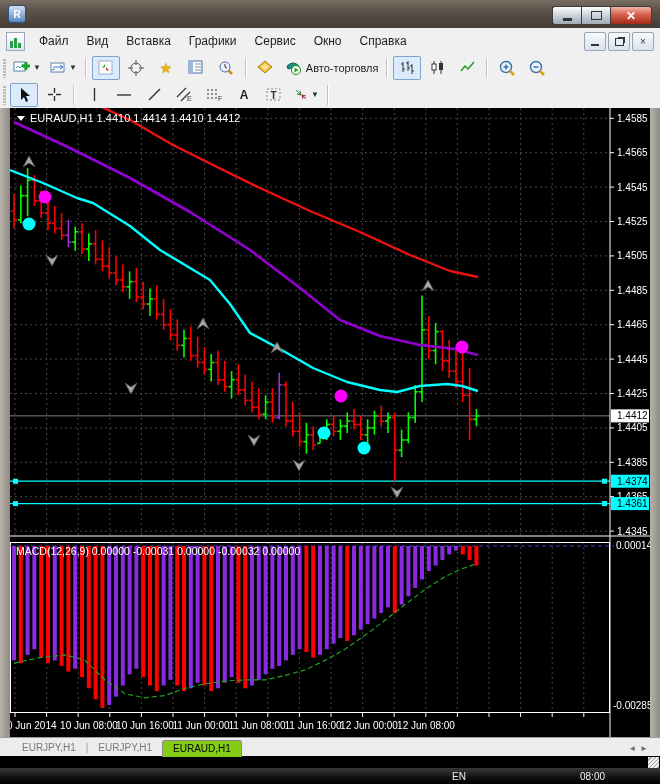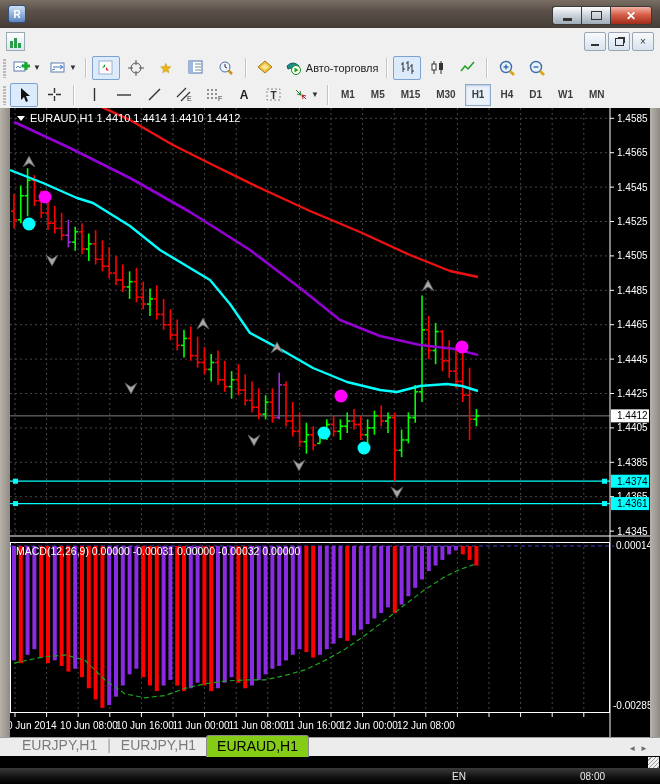--- a/index.html
+++ b/index.html
@@ -50,21 +50,21 @@
   .tfbtn.pressed{border:1px solid #8ea8c6;background:#e9f1fa;box-shadow:inset 0 1px 2px #b9c9dc;}
   .glyphA{font-weight:bold;font-size:12px;}
   
   #workspace{left:0;top:108px;width:660px;height:649px;background:#000;}
   #frame-left{left:0;top:108px;width:10px;height:648px;background:linear-gradient(90deg,#b7b3ab,#8f8b84);}
   #frame-right{left:650px;top:108px;width:10px;height:648px;background:linear-gradient(90deg,#b7b3ab,#8f8b84);}
   #chart-area{left:10px;top:108px;width:640px;height:629px;background:#000;}
   
   #tabsrow{left:0px;top:737px;width:660px;height:19px;background:#ececec;
     border-top:1px solid #9c9c9c;display:flex;align-items:flex-end;padding-left:12px;box-sizing:border-box;}
-  .tab{font-size:14px;color:#7a7a7a;padding:2px 10px 3px 10px;}
+  .tab{font-size:10px;color:#7a7a7a;padding:2px 10px 3px 10px;}
   .tab.sep{padding:2px 0 3px 0;color:#9a9a9a;}
   .tab.active{background:#84cc16;color:#000;border:1px solid #8a8a8a;border-bottom:none;
     border-radius:3px 3px 0 0;position:relative;top:1px;}
   .tabnav{position:absolute;right:8px;bottom:3px;font-size:8px;color:#6d6d6d;letter-spacing:4px;}
   
   #statusbar{left:0;top:756px;width:660px;height:12px;background:#f0f0f0;border-top:1px solid #cfcfcf;
     display:flex;align-items:center;font-size:10px;color:#222;margin-top:16px;}
   .spane{height:10px;border-right:1px solid #c2c2c2;box-shadow:1px 0 0 #fff;}
   #status-left{width:112px;padding-left:3px;overflow:hidden;white-space:nowrap;}
   .pw{width:56px;}
@@ -98,20 +98,29 @@
       </div>
   </div>
 </div>
 
 <div id="menubar" class="abs">
   <div class="menu-chart-icon">
     <i style="left:3px;height:7px"></i>
       <i style="left:7px;height:10px"></i>
       <i style="left:11px;height:5px"></i>
   </div>
+  <div id="menu-items" style="display:flex">
+      <span class="menu-item">Файл</span>
+      <span class="menu-item">Вид</span>
+      <span class="menu-item">Вставка</span>
+      <span class="menu-item">Графики</span>
+      <span class="menu-item">Сервис</span>
+      <span class="menu-item">Окно</span>
+      <span class="menu-item">Справка</span>
+    </div>
   <div class="mdibtns">
     <div class="mdibtn">
         <div style="width:8px;height:2px;background:#333;margin-top:7px"></div>
       </div>
     <div class="mdibtn">
         <div style="width:7px;height:6px;border:1px solid #333;box-shadow:2px -2px 0 -1px #333"></div>
       </div>
     <div class="mdibtn">×</div>
   </div>
 </div>
@@ -265,31 +274,20 @@
   </div>
   <div class="tbtn">
     <svg class="icon16" width="16" height="15">
         <path d="M3 3 L8 8 M8 8 l-1 -4 M8 8 l-4 -1" stroke="#2a7d2a"></path>
         <path d="M13 12 L9 8" stroke="#b02020"></path>
         <path d="M9 8 l4 1 M9 8 l1 4" stroke="#b02020"></path>
       </svg>
     <span class="caret">▼</span>
   </div>
   <div class="tsep"></div>
-  <div id="tf-buttons" style="display:flex">
-      <span class="tfbtn">M1</span>
-      <span class="tfbtn">M5</span>
-      <span class="tfbtn">M15</span>
-      <span class="tfbtn">M30</span>
-      <span class="tfbtn pressed">H1</span>
-      <span class="tfbtn">H4</span>
-      <span class="tfbtn">D1</span>
-      <span class="tfbtn">W1</span>
-      <span class="tfbtn">MN</span>
-    </div>
 </div>
 
 <div id="workspace" class="abs"></div>
 <div id="frame-left" class="abs"></div>
 <div id="frame-right" class="abs"></div>
 <div id="chart-area" class="abs"><svg width="640" height="629">
       <rect x="0" y="0" width="640" height="629" fill="#000000"></rect>
       <line x1="5" y1="0" x2="5" y2="428" stroke="#464646" stroke-dasharray="2,3"></line>
       <line x1="5" y1="434" x2="5" y2="605" stroke="#464646" stroke-dasharray="2,3"></line>
       <line x1="36.6" y1="0" x2="36.6" y2="428" stroke="#464646" stroke-dasharray="2,3"></line>

